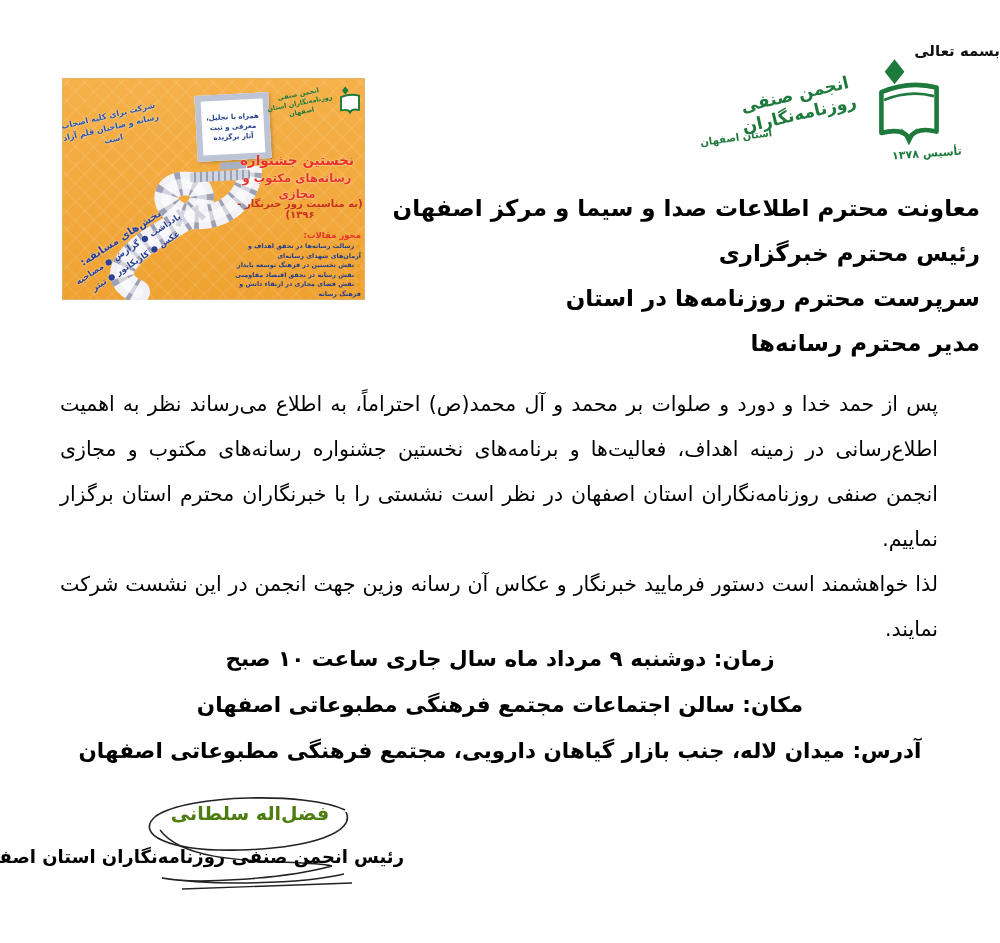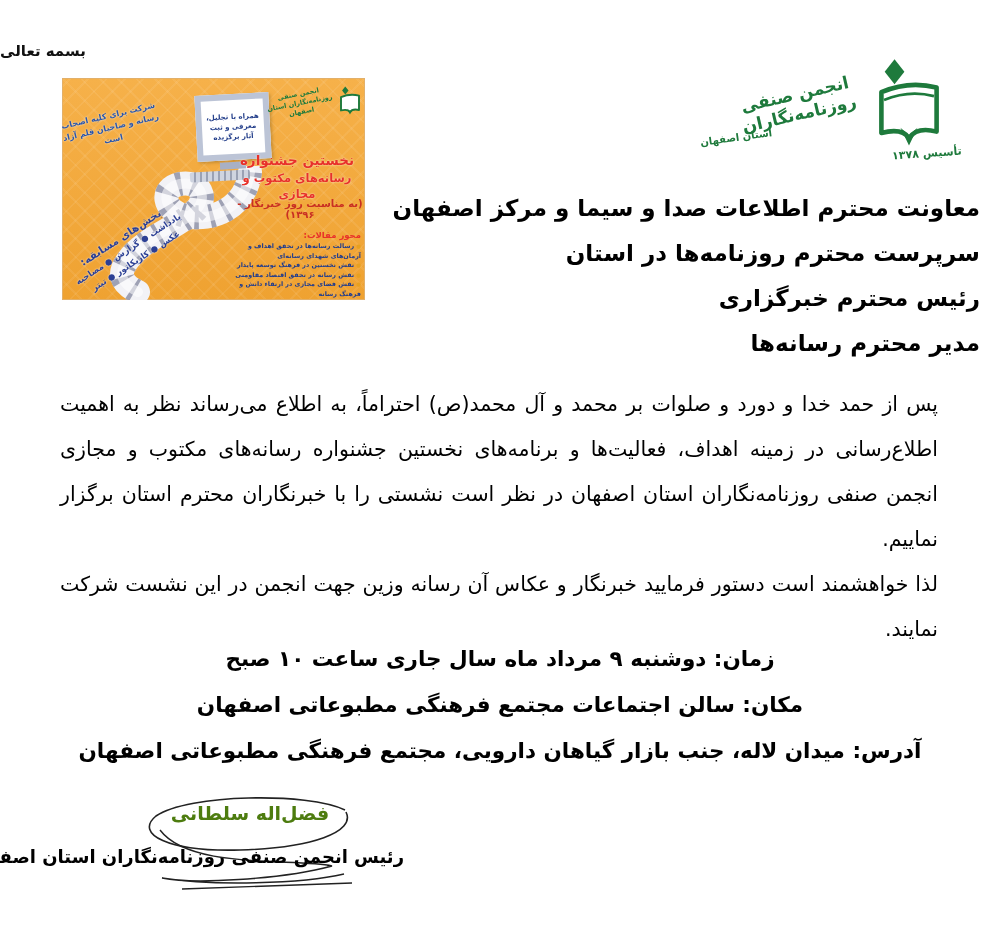--- a/index.html
+++ b/index.html
@@ -1,20 +1,20 @@
 <!DOCTYPE html>
 <html dir="rtl" lang="fa"><head>
 <meta charset="utf-8">
 <style>
   * { margin:0; padding:0; box-sizing:border-box; }
   html,body { background:#fff; }
   body { font-family:"DejaVu Sans", sans-serif; color:#111; }
   #page { position:relative; width:1000px; height:943px; background:#fff; overflow:hidden; margin:0 auto; }
 
-  .bismillah { position:absolute; top:42px; left:0; width:100%; text-align:left;
+  .bismillah { position:absolute; top:42px; left:0; width:100%; text-align:right;
                font-size:15px; font-weight:bold; }
 
   
   .logo { position:absolute; top:58px; right:28px; width:252px; height:110px; }
   .logo-title { position:absolute; right:95px; top:26px; width:160px; text-align:center;
                 color:#1e7a3c; font-size:17px; font-weight:bold; transform:rotate(-13deg); line-height:20px; }
   .logo-sub { position:absolute; right:200px; top:74px; color:#1e7a3c; font-size:10px;
               font-weight:bold; transform:rotate(-8deg); white-space:nowrap; }
   .logo-founded { position:absolute; right:10px; top:89px; color:#1e7a3c; font-size:11px;
                   font-weight:bold; transform:rotate(-4deg); white-space:nowrap; }
@@ -129,22 +129,22 @@
         <li>رسالت رسانه‌ها در تحقق اهداف و آرمان‌های شهدای رسانه‌ای</li>
         <li>نقش نخستین در فرهنگ توسعه پایدار</li>
         <li>نقش رسانه در تحقق اقتصاد مقاومتی</li>
         <li>نقش فضای مجازی در ارتقاء دانش و فرهنگ رسانه</li>
       </ul>
     </div>
   </div>
 
   <div class="recipients">
     <div>معاونت محترم اطلاعات صدا و سیما و مرکز اصفهان</div>
+    <div>رئیس محترم خبرگزاری</div>
     <div>سرپرست محترم روزنامه‌ها در استان</div>
-    <div>رئیس محترم خبرگزاری</div>
     <div>مدیر محترم رسانه‌ها</div>
   </div>
 
   <div class="letter-body">
     <p>پس از حمد خدا و دورد و صلوات بر محمد و آل محمد(ص) احتراماً، به اطلاع می‌رساند نظر به اهمیت اطلاع‌رسانی در زمینه اهداف، فعالیت‌ها و برنامه‌های نخستین جشنواره رسانه‌های مکتوب و مجازی انجمن صنفی روزنامه‌نگاران استان اصفهان در نظر است نشستی را با خبرنگاران محترم استان برگزار نماییم.</p>
     <p>لذا خواهشمند است دستور فرمایید خبرنگار و عکاس آن رسانه وزین جهت انجمن در این نشست شرکت نمایند.</p>
   </div>
 
   <div class="details">
     <div>زمان: دوشنبه ۹ مرداد ماه سال جاری ساعت ۱۰ صبح</div>

